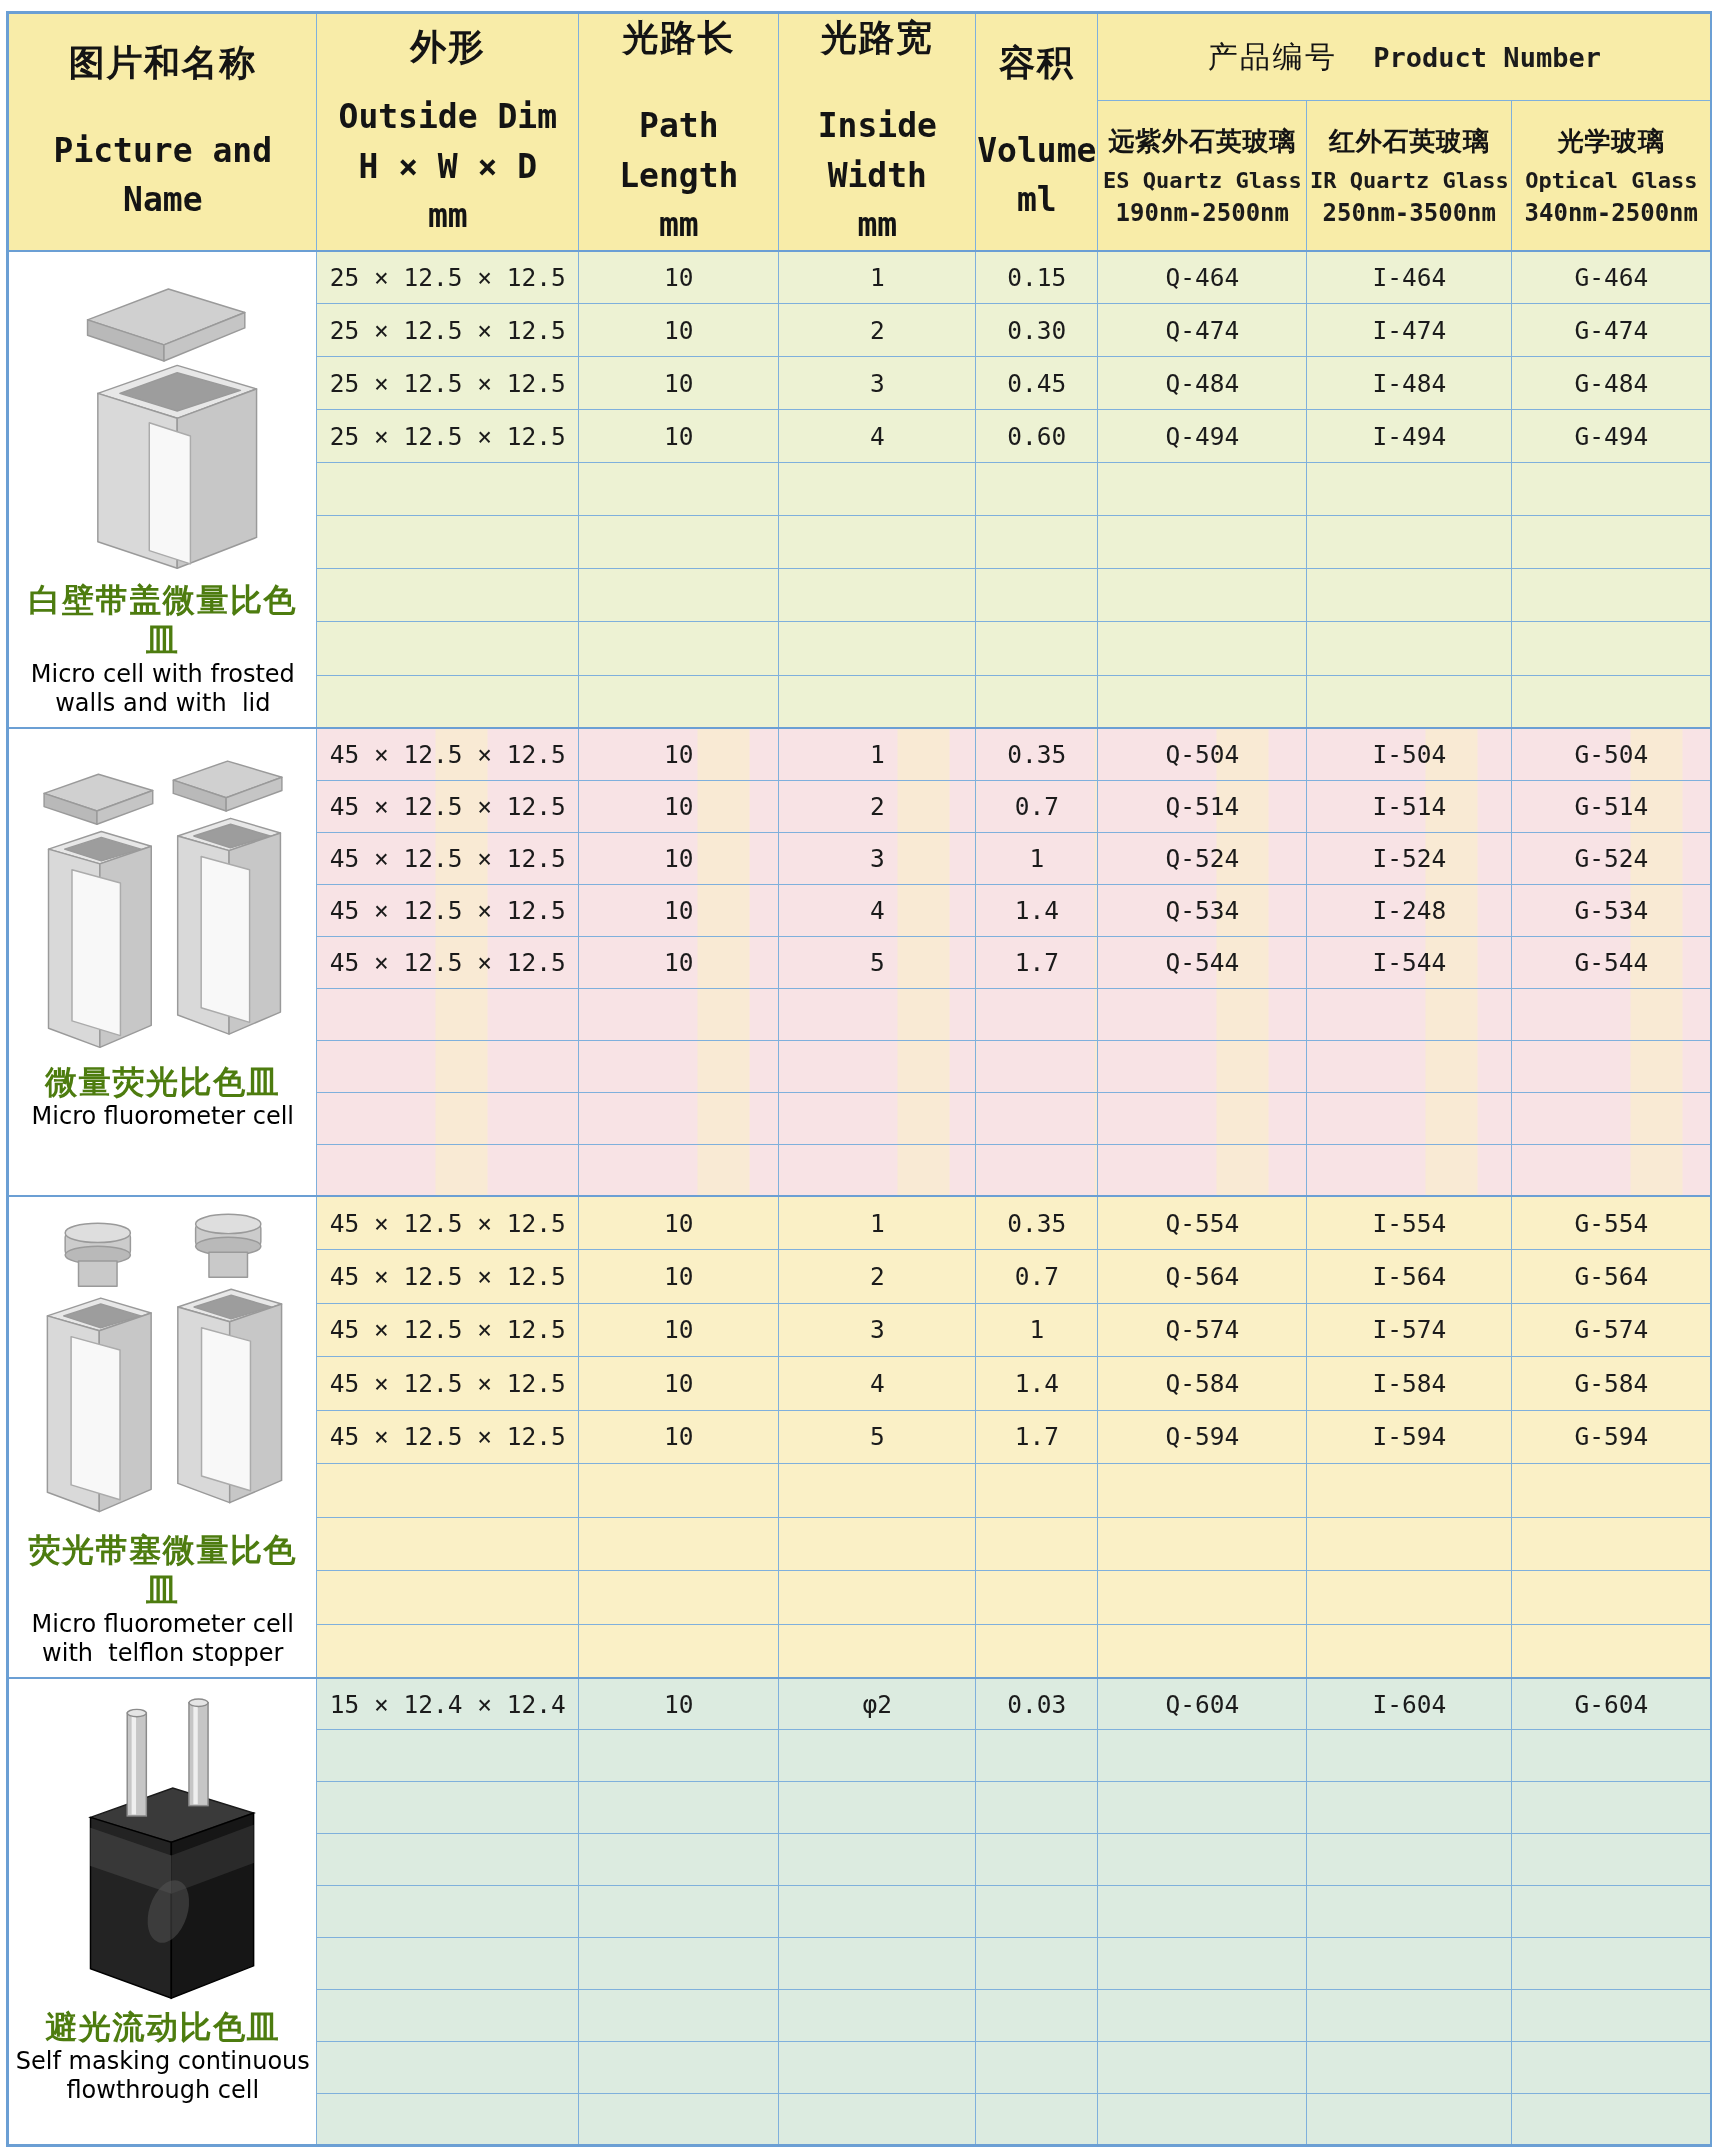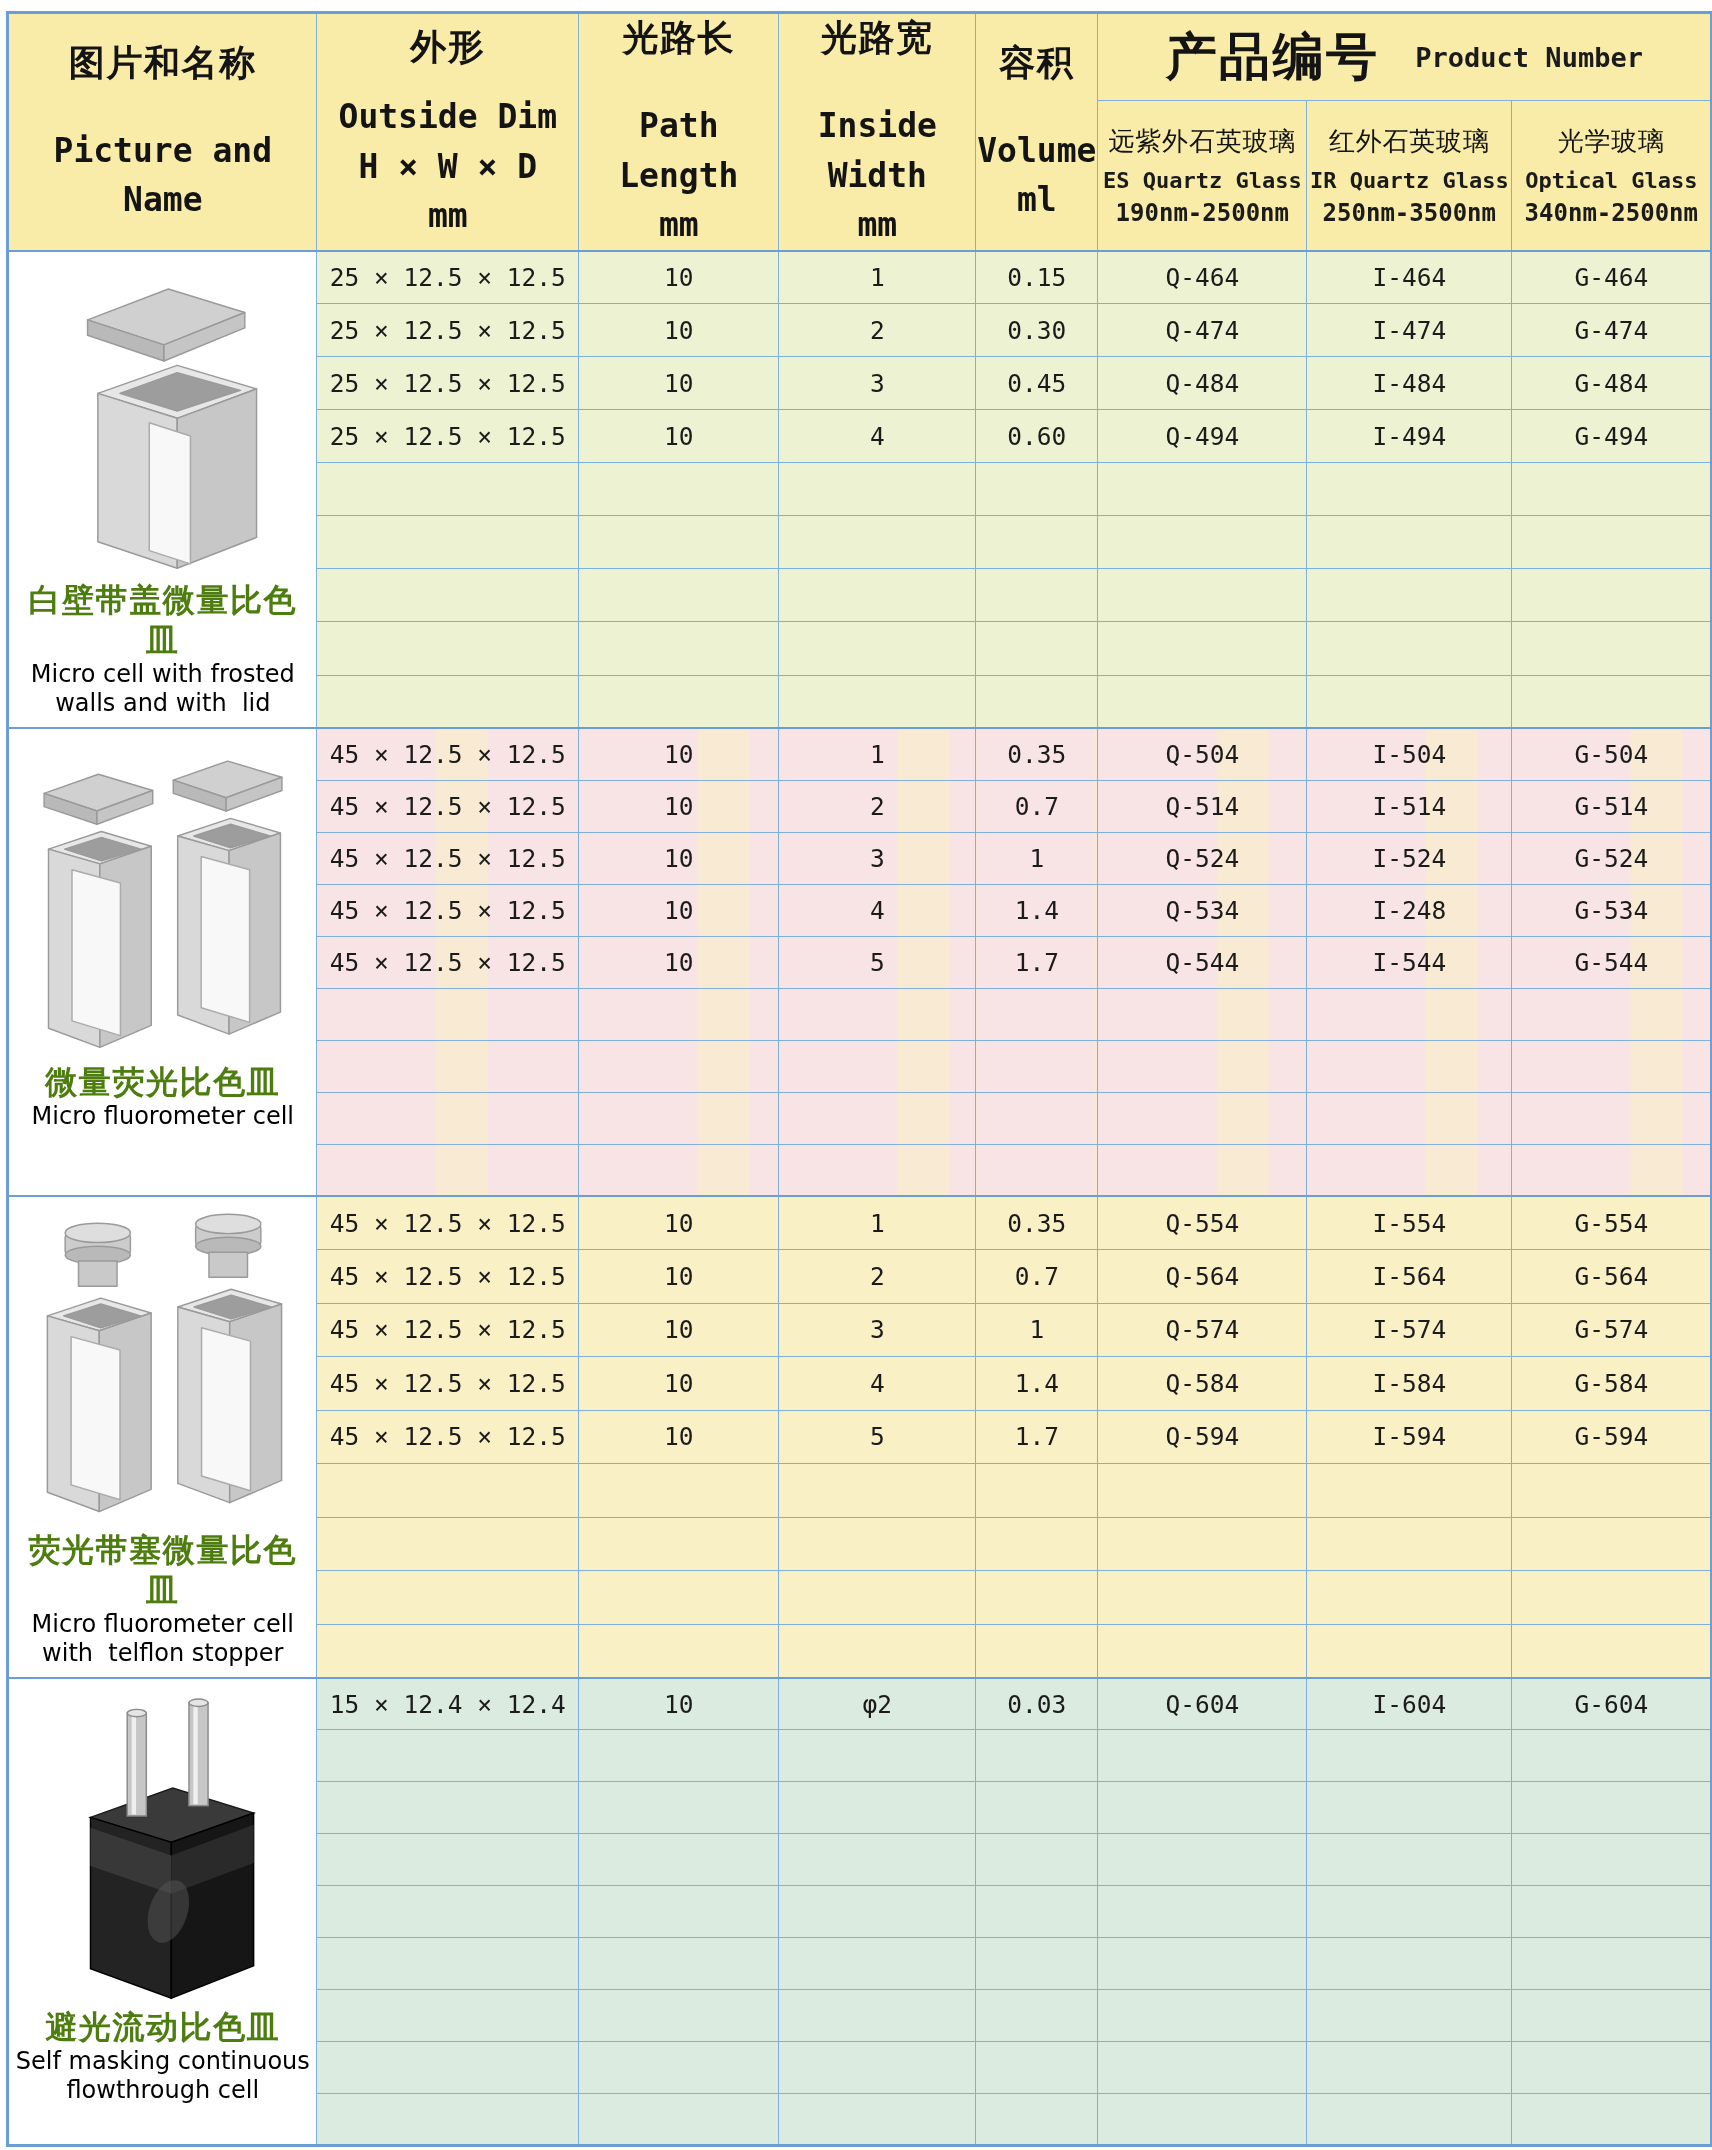--- a/index.html
+++ b/index.html
@@ -26,23 +26,23 @@
   td.pic-cell{background:#ffffff !important;background-image:none !important;vertical-align:top;}
 
   
   .hcell{display:flex;flex-direction:column;align-items:center;justify-content:center;height:100%;}
   .h-zh{font-weight:bold;color:#141414;letter-spacing:1.6px;}
   .h-zh.big{font-size:36px;}
   .h-en{font-family:"DejaVu Sans Mono",monospace;font-size:33px;color:#141414;line-height:1.5;}
   .mb-lg{margin-bottom:38px;}
   .mb-md{margin-bottom:20.5px;}
   .pn-row{display:flex;flex-direction:row;align-items:center;justify-content:center;gap:36px;height:100%;}
-  .pn-zh{font-size:51px;font-weight:bold;letter-spacing:2.4px;}
+  .pn-zh{font-size:30px;font-weight:normal;letter-spacing:2.4px;}
   .pn-en{font-family:"DejaVu Sans Mono",monospace;font-size:27px;}
-  .sub-zh{font-size:26px;font-weight:normal;letter-spacing:0.8px;margin-bottom:9.5px;}
+  .sub-zh{font-size:26px;font-weight:bold;letter-spacing:0.8px;margin-bottom:9.5px;}
   .sub-en{font-family:"DejaVu Sans Mono",monospace;font-size:22px;margin-bottom:6.3px;}
   .sub-range{font-family:"DejaVu Sans Mono",monospace;font-size:24px;}
 
   
   td.cell{font-family:"DejaVu Sans Mono",monospace;font-size:24.5px;text-align:center;
           vertical-align:middle;color:#1b1b1b;}
 
   
   .pic-wrap{height:100%;display:flex;flex-direction:column;align-items:center;
             justify-content:space-between;padding:12.6px 4.7px 6.3px 4.7px;box-sizing:border-box;}

